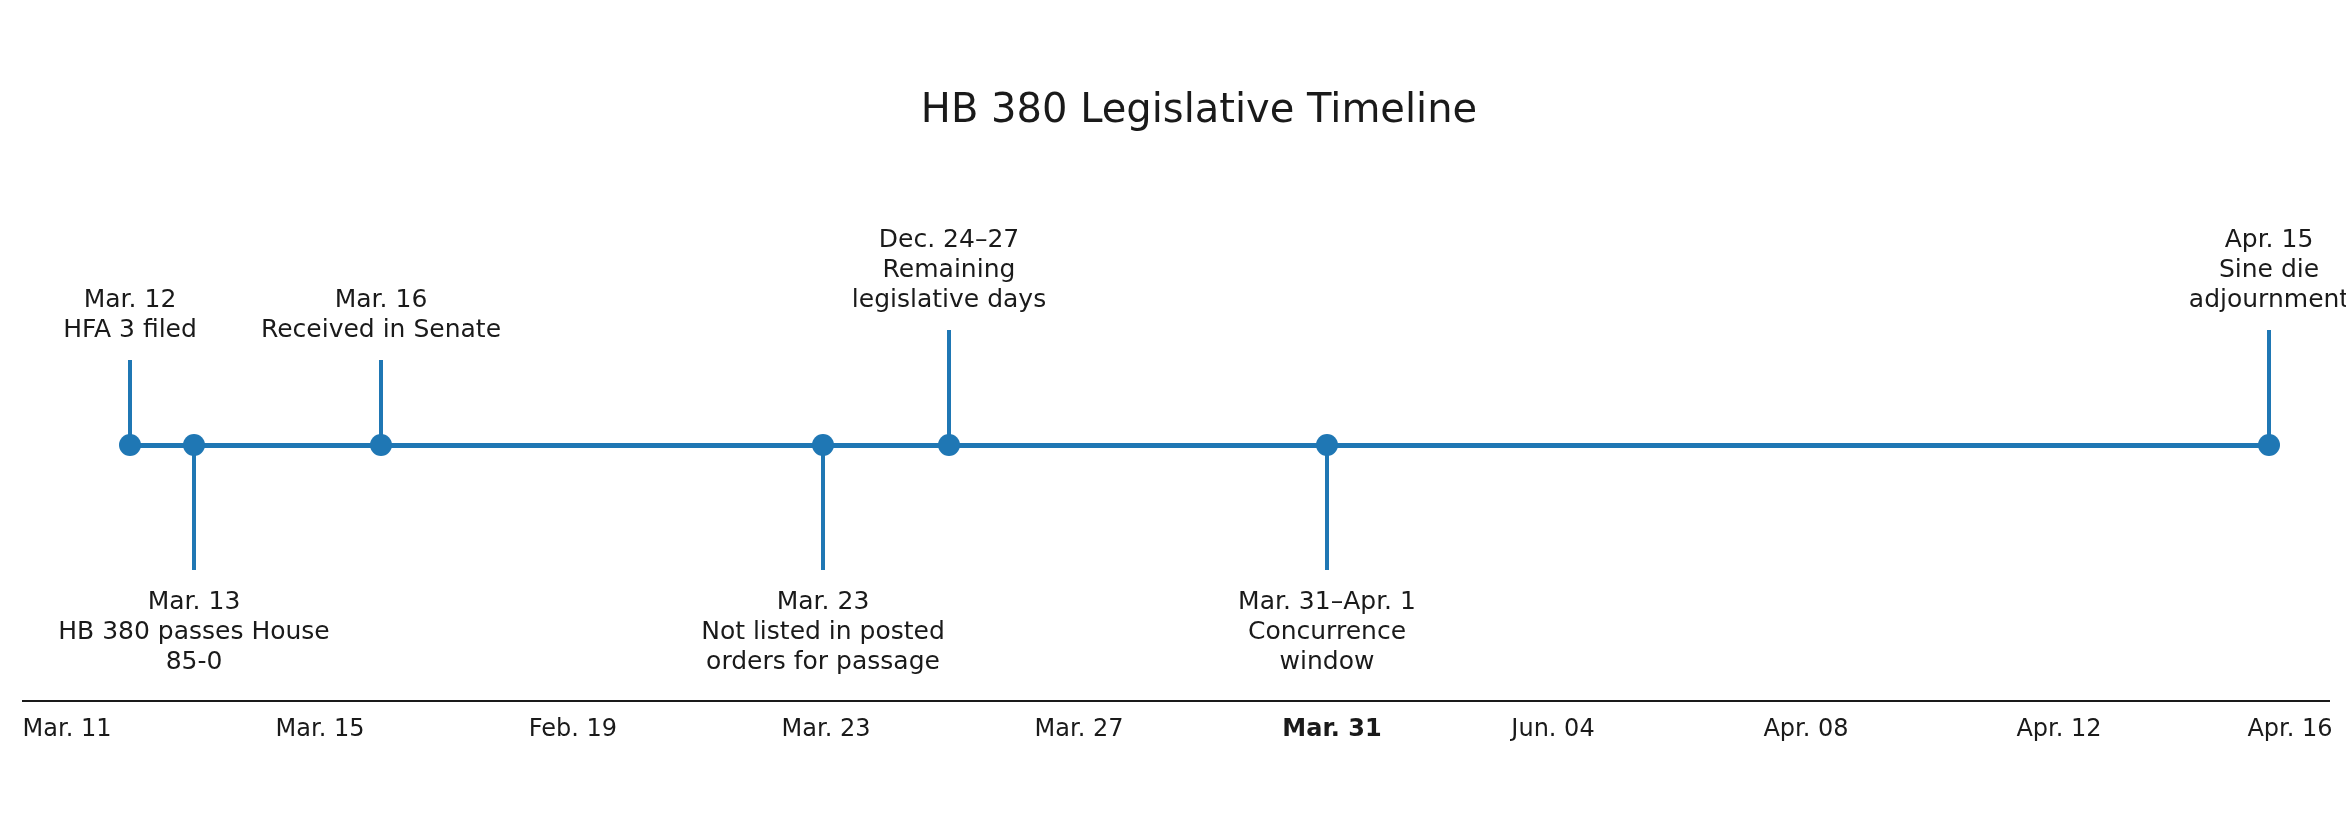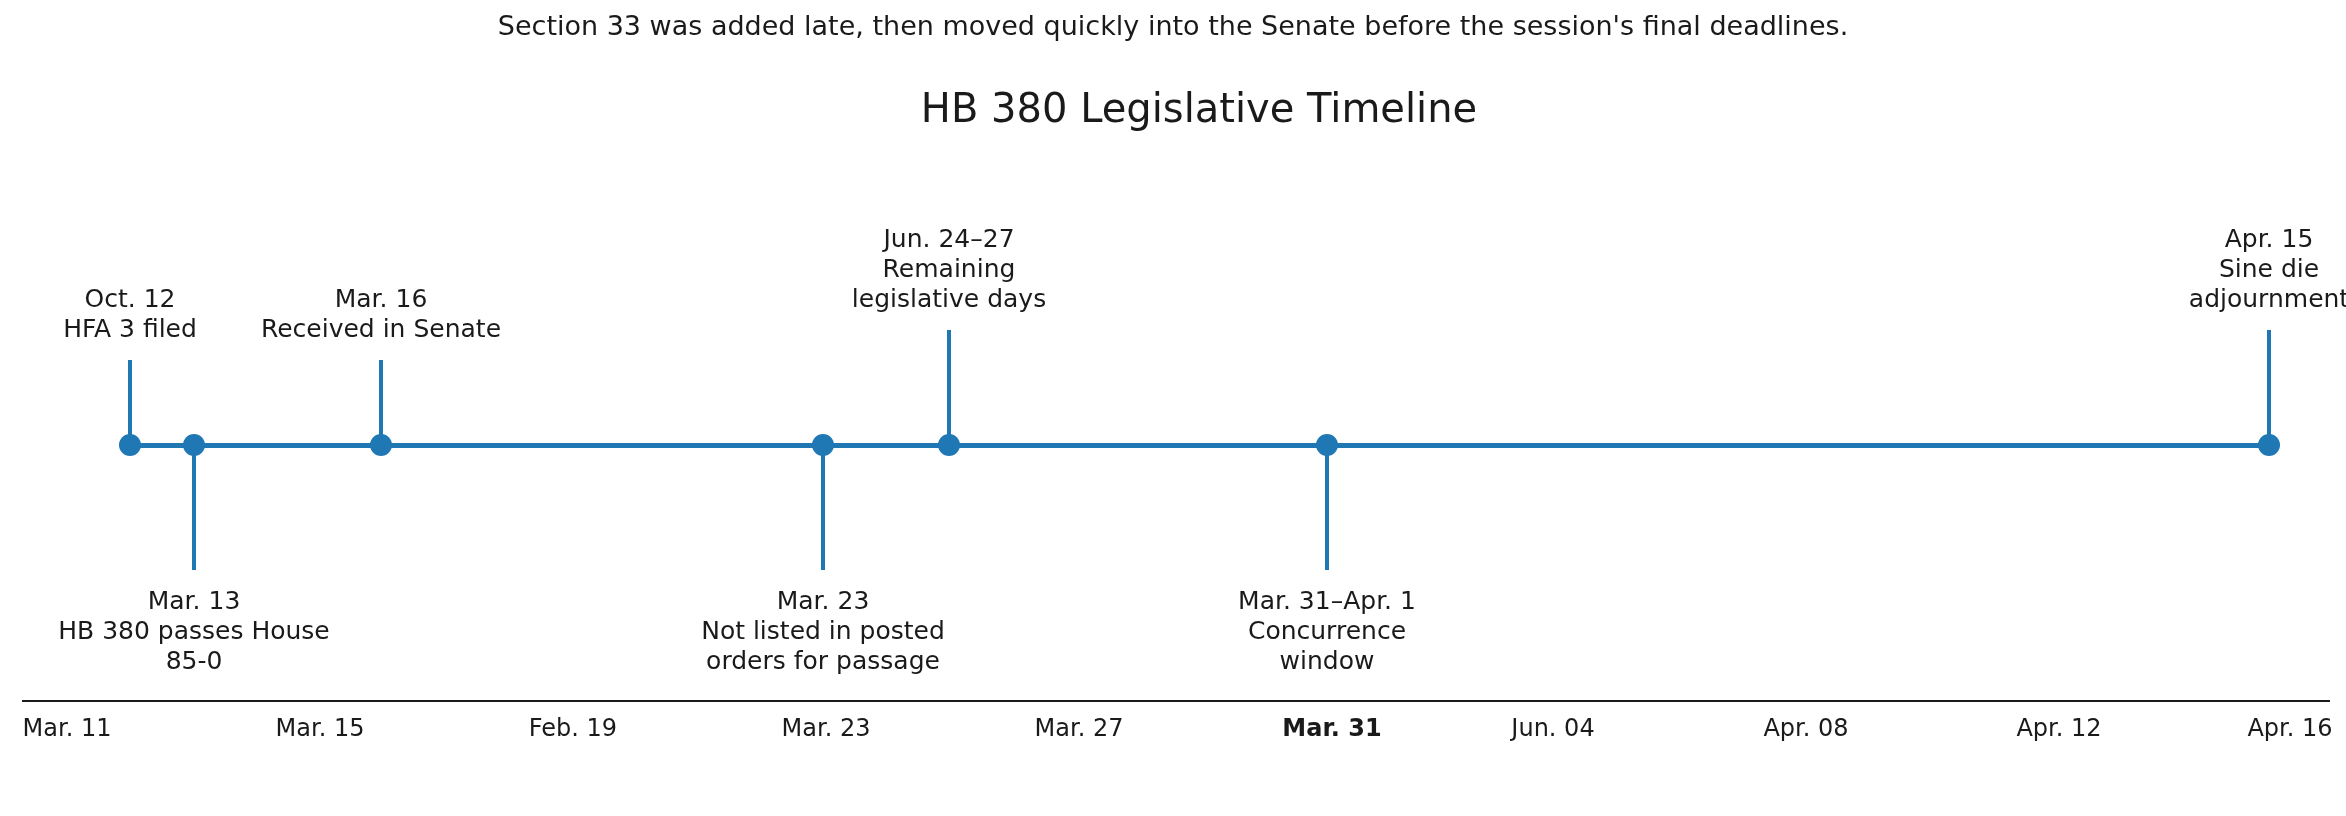--- a/index.html
+++ b/index.html
@@ -97,46 +97,45 @@
     color: #1a1a1a;
     transform: translateX(-50%);
     white-space: pre;
   }
 </style>
 </head>
 <body>
 
 <div id="page">
 
-  <div class="subtitle">Section 33 was added late, then moved quickly into the Senate before the session's final deadlines.</div>
   <div class="title">HB 380 Legislative Timeline</div>
 
   <div id="plot">
       <div class="baseline" style="left: 130px; top: 443px; width: 2139px;"></div>
       <div class="stem" style="left: 128px; top: 360px; height: 85px;"></div>
       <div class="dot" style="left: 130px; top: 445px;"></div>
-      <div class="evt-label" style="left: 130px; top: 284px;">Oct. 12
+      <div class="evt-label" style="left: 130px; top: 284px;">Mar. 12
 HFA 3 filed</div>
       <div class="stem" style="left: 192px; top: 445px; height: 125px;"></div>
       <div class="dot" style="left: 194px; top: 445px;"></div>
       <div class="evt-label" style="left: 194px; top: 586px;">Mar. 13
 HB 380 passes House
 85-0</div>
       <div class="stem" style="left: 379px; top: 360px; height: 85px;"></div>
       <div class="dot" style="left: 381px; top: 445px;"></div>
       <div class="evt-label" style="left: 381px; top: 284px;">Mar. 16
 Received in Senate</div>
       <div class="stem" style="left: 821px; top: 445px; height: 125px;"></div>
       <div class="dot" style="left: 823px; top: 445px;"></div>
       <div class="evt-label" style="left: 823px; top: 586px;">Mar. 23
 Not listed in posted
 orders for passage</div>
       <div class="stem" style="left: 947px; top: 330px; height: 115px;"></div>
       <div class="dot" style="left: 949px; top: 445px;"></div>
-      <div class="evt-label" style="left: 949px; top: 224px;">Jun. 24–27
+      <div class="evt-label" style="left: 949px; top: 224px;">Dec. 24–27
 Remaining
 legislative days</div>
       <div class="stem" style="left: 1325px; top: 445px; height: 125px;"></div>
       <div class="dot" style="left: 1327px; top: 445px;"></div>
       <div class="evt-label" style="left: 1327px; top: 586px;">Mar. 31–Apr. 1
 Concurrence
 window</div>
       <div class="stem" style="left: 2267px; top: 330px; height: 115px;"></div>
       <div class="dot" style="left: 2269px; top: 445px;"></div>
       <div class="evt-label" style="left: 2269px; top: 224px;">Apr. 15

